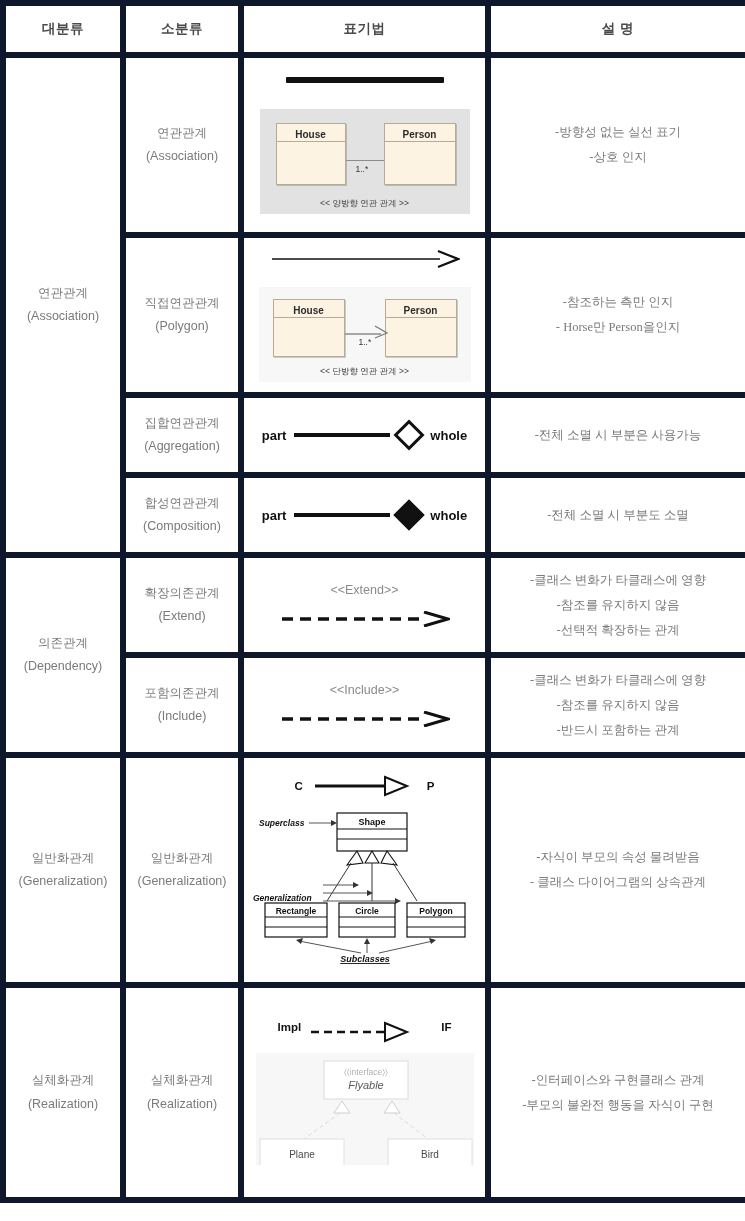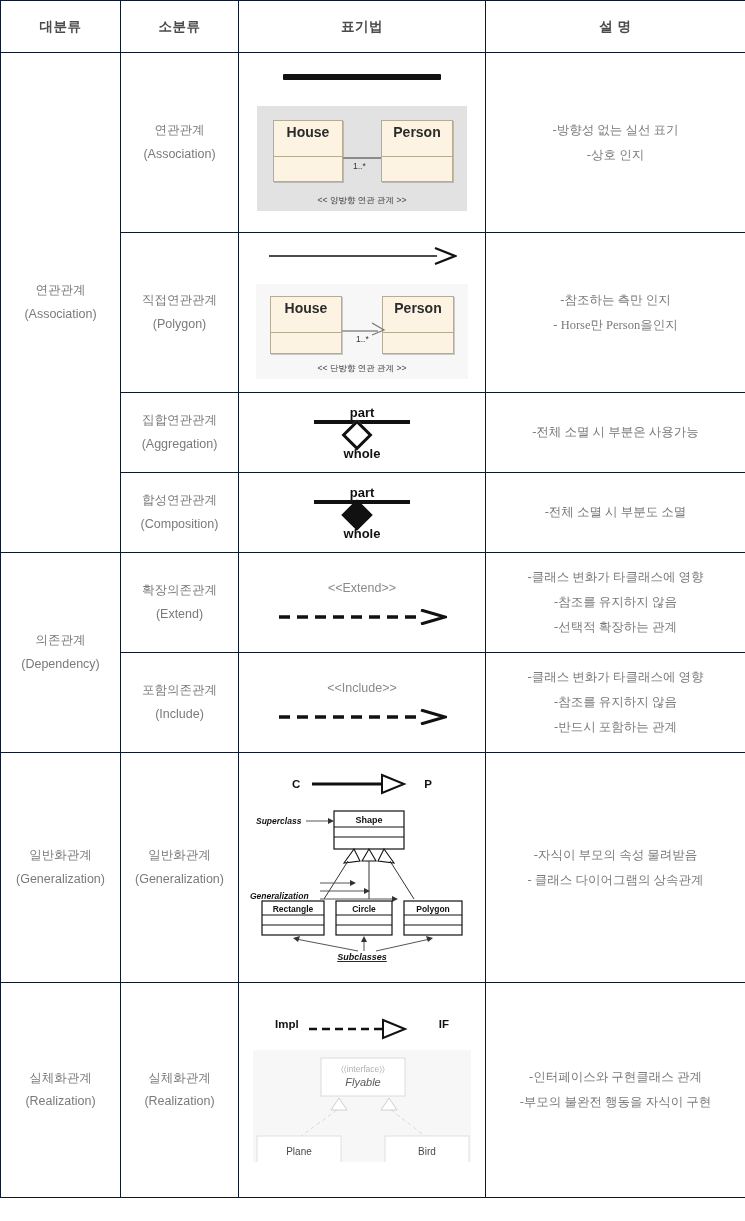--- a/index.html
+++ b/index.html
@@ -13,21 +13,21 @@
     position: relative;
     background: #fff;
     overflow: hidden;
   }
   table.uml {
     width: 745px;
     border-collapse: collapse;
     table-layout: fixed;
   }
   table.uml td, table.uml th {
-    border: 1px solid #0f172a;
+    border: 6px solid #0f172a;
     padding: 0;
     vertical-align: middle;
     text-align: center;
     color: #7a7a7a;
     font-weight: normal;
   }
   table.uml th {
     height: 52px;
     font-size: 13.5px;
     color: #4a4a4a;
@@ -70,37 +70,37 @@
     position: relative;
   }
   .diagram-box.light { background: #f7f7f7; }
   .clsbox {
     position: absolute;
     background: #fcf3e3;
     border: 1px solid #b8ab93;
     box-shadow: 1px 1px 0 rgba(0,0,0,.18);
   }
   .clsbox .title {
-    font-size: 14px; font-weight: bold; color: #2b2b2b;
-    text-align: center; line-height: 22px; height: 36px;
+    font-size: 10px; font-weight: bold; color: #2b2b2b;
+    text-align: center; line-height: 22px; height: 18px;
     border-bottom: 1px solid #b8ab93;
   }
   .mult {
     position: absolute; font-size: 8.5px; color: #333;
   }
   .caption {
     position: absolute; left: 0; right: 0; bottom: 4px;
     text-align: center; font-size: 8.5px; color: #444;
   }
   .connector { position: absolute; background: #8c8c8c; }
 
   
   .agg-row {
     display: flex; align-items: center; justify-content: center;
-    gap: 0px; height: 60px; flex-direction: column;
+    gap: 0px; height: 60px;
   }
   .agg-row .lbl {
     font-size: 13px; font-weight: bold; color: #111;
     font-family: "Liberation Sans", sans-serif;
   }
   .agg-stem { width: 96px; height: 4px; background: #111; margin: 0 8px; }
   .diamond {
     width: 22px; height: 22px; transform: rotate(45deg);
     border: 3px solid #111; background: #fff; margin-right: 10px;
   }

